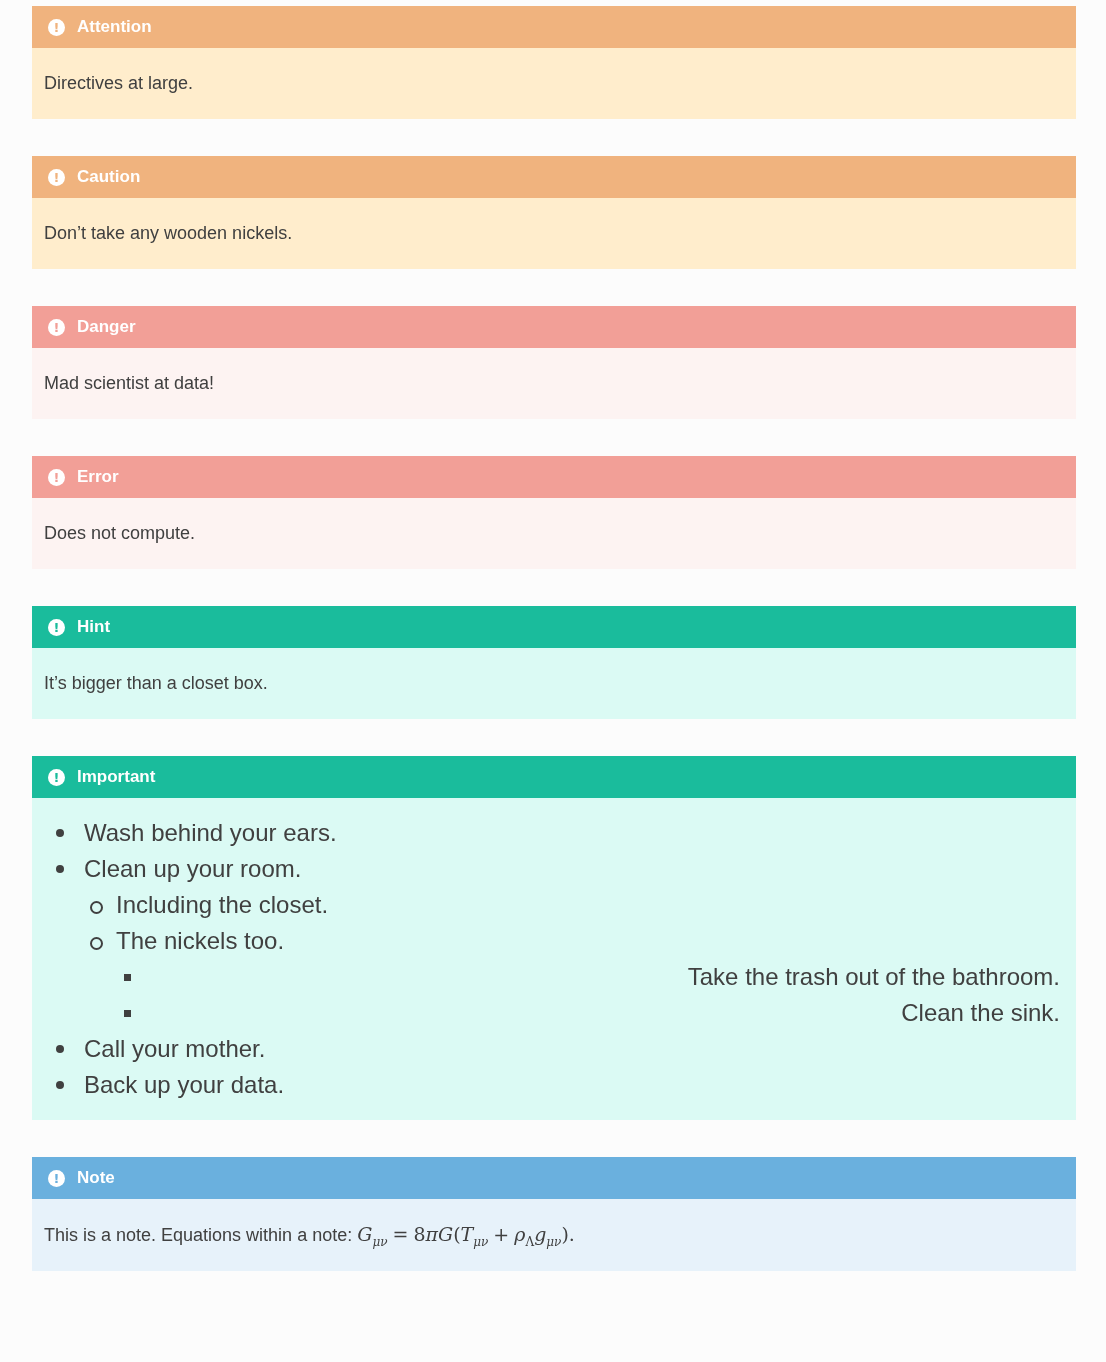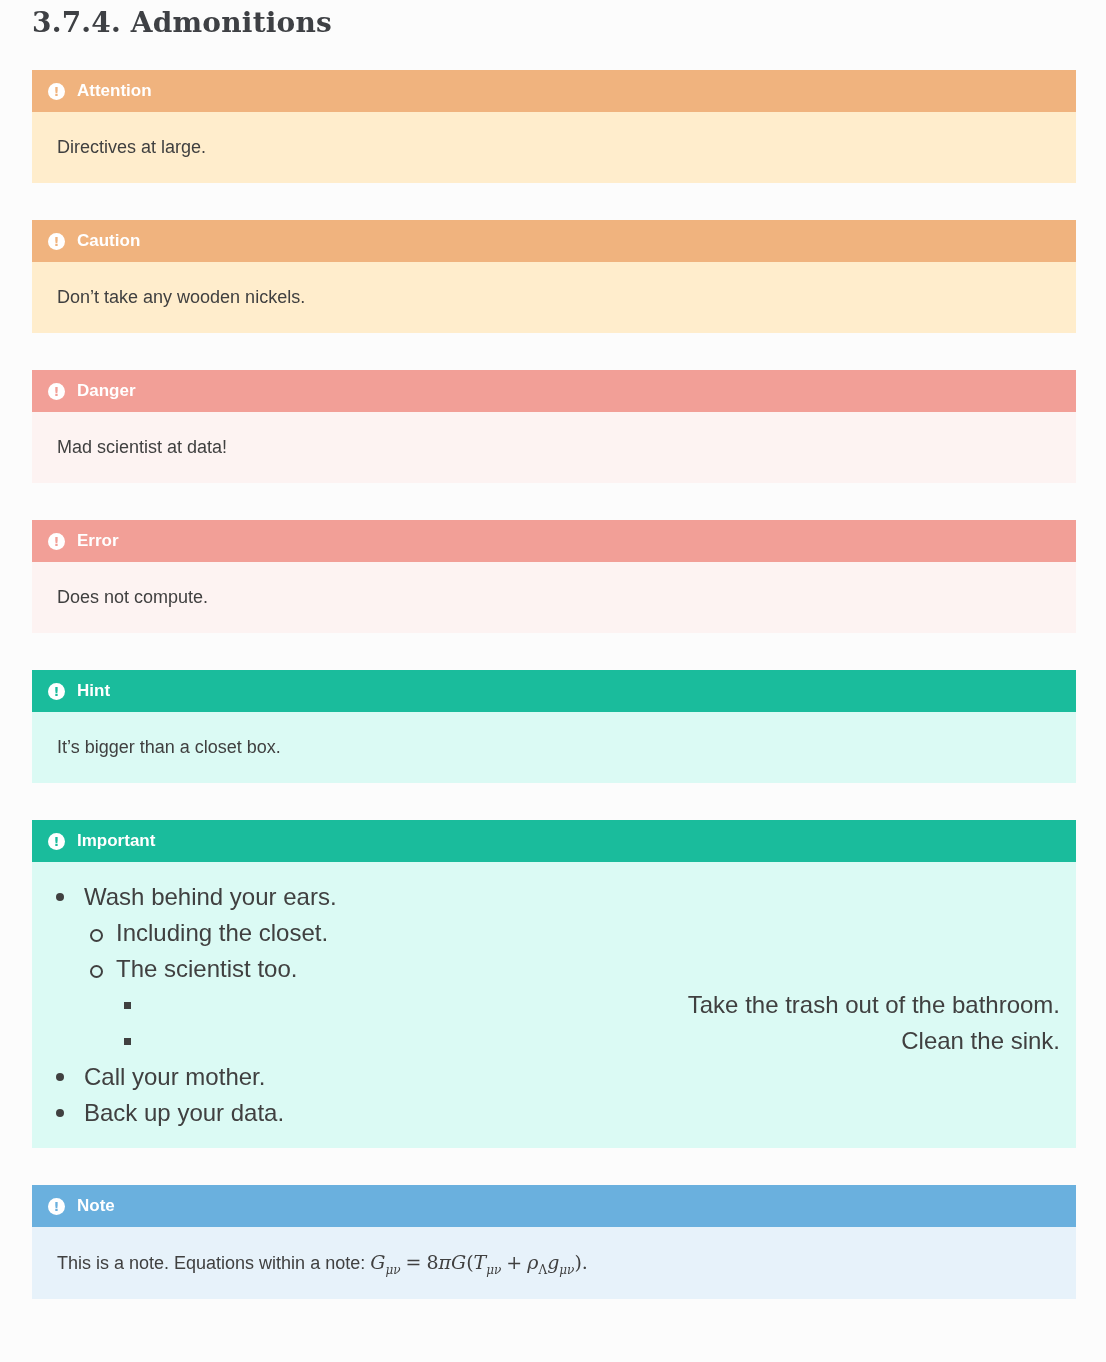--- a/index.html
+++ b/index.html
@@ -44,21 +44,21 @@
     font-weight:800;
     line-height:17px;
     text-align:center;
     display:inline-block;
     margin-right:12px;
     flex:0 0 auto;
     font-family:"DejaVu Sans", sans-serif;
   }
   .adm-body {
     background:var(--body);
-    padding:22px 25px;
+    padding:22px 12px;
     font-size:18px;
     line-height:27px;
   }
   .adm-body-list {
     background:var(--body);
     padding:17px 16px;
     font-size:24px;
   }
   .adm-list { list-style:none; }
   .adm-list li {
@@ -92,21 +92,20 @@
     line-height:0;
   }
   .math .rm { font-style:normal; }
   .math .op { font-style:normal; margin:0 5px; }
 </style>
 </head>
 <body>
 
 <div class="page">
 
-  <h1 class="page-title">3.7.4. Admonitions</h1>
 
   <div class="admonition" style="--hdr: #f0b37e; --body: #ffedcc;">
     <div class="adm-title">
       <span class="adm-icon">!</span>
       <span>Attention</span>
     </div>
     <div class="adm-body">Directives at large.</div>
   </div>
 
   <div class="admonition" style="--hdr: #f0b37e; --body: #ffedcc;">
@@ -142,22 +141,23 @@
   </div>
 
   <div class="admonition" style="--hdr: #1abc9c; --body: #dbfaf4;">
     <div class="adm-title">
       <span class="adm-icon">!</span>
       <span>Important</span>
     </div>
     <div class="adm-body-list">
       <ul class="adm-list">
         <li class="lv1">Wash behind your ears.</li>
+        <li class="lv1">Clean up your room.</li>
         <li class="lv2">Including the closet.</li>
-        <li class="lv2">The scientist too.</li>
+        <li class="lv2">The nickels too.</li>
         <li class="lv3">Take the trash out of the bathroom.</li>
         <li class="lv3">Clean the sink.</li>
         <li class="lv1">Call your mother.</li>
         <li class="lv1">Back up your data.</li>
       </ul>
     </div>
   </div>
 
   <div class="admonition" style="--hdr: #6ab0de; --body: #e7f2fa;">
     <div class="adm-title">

